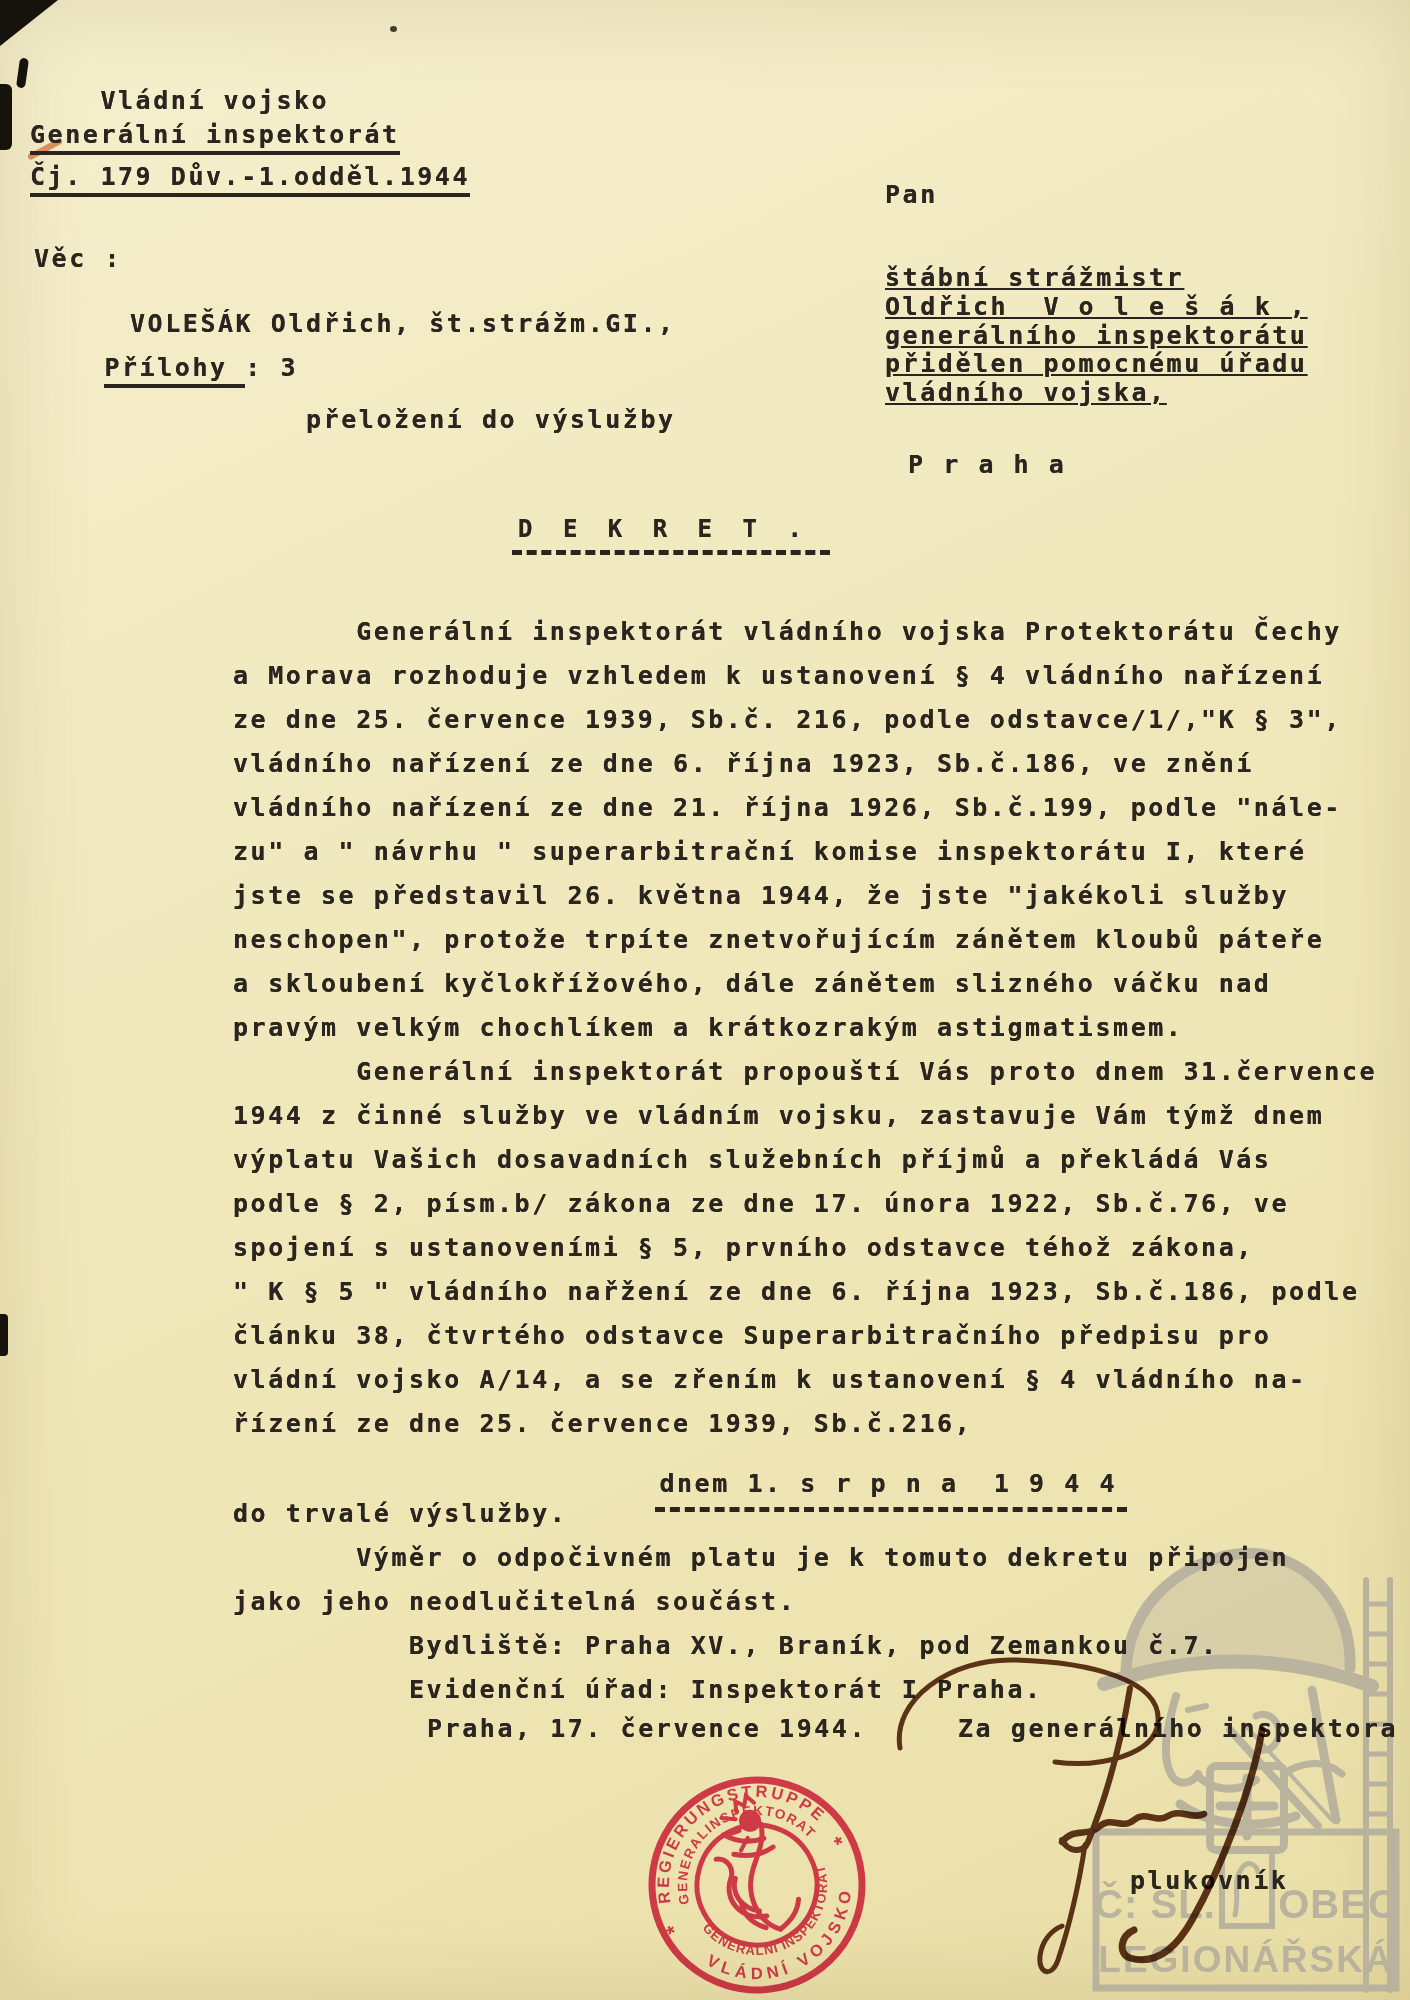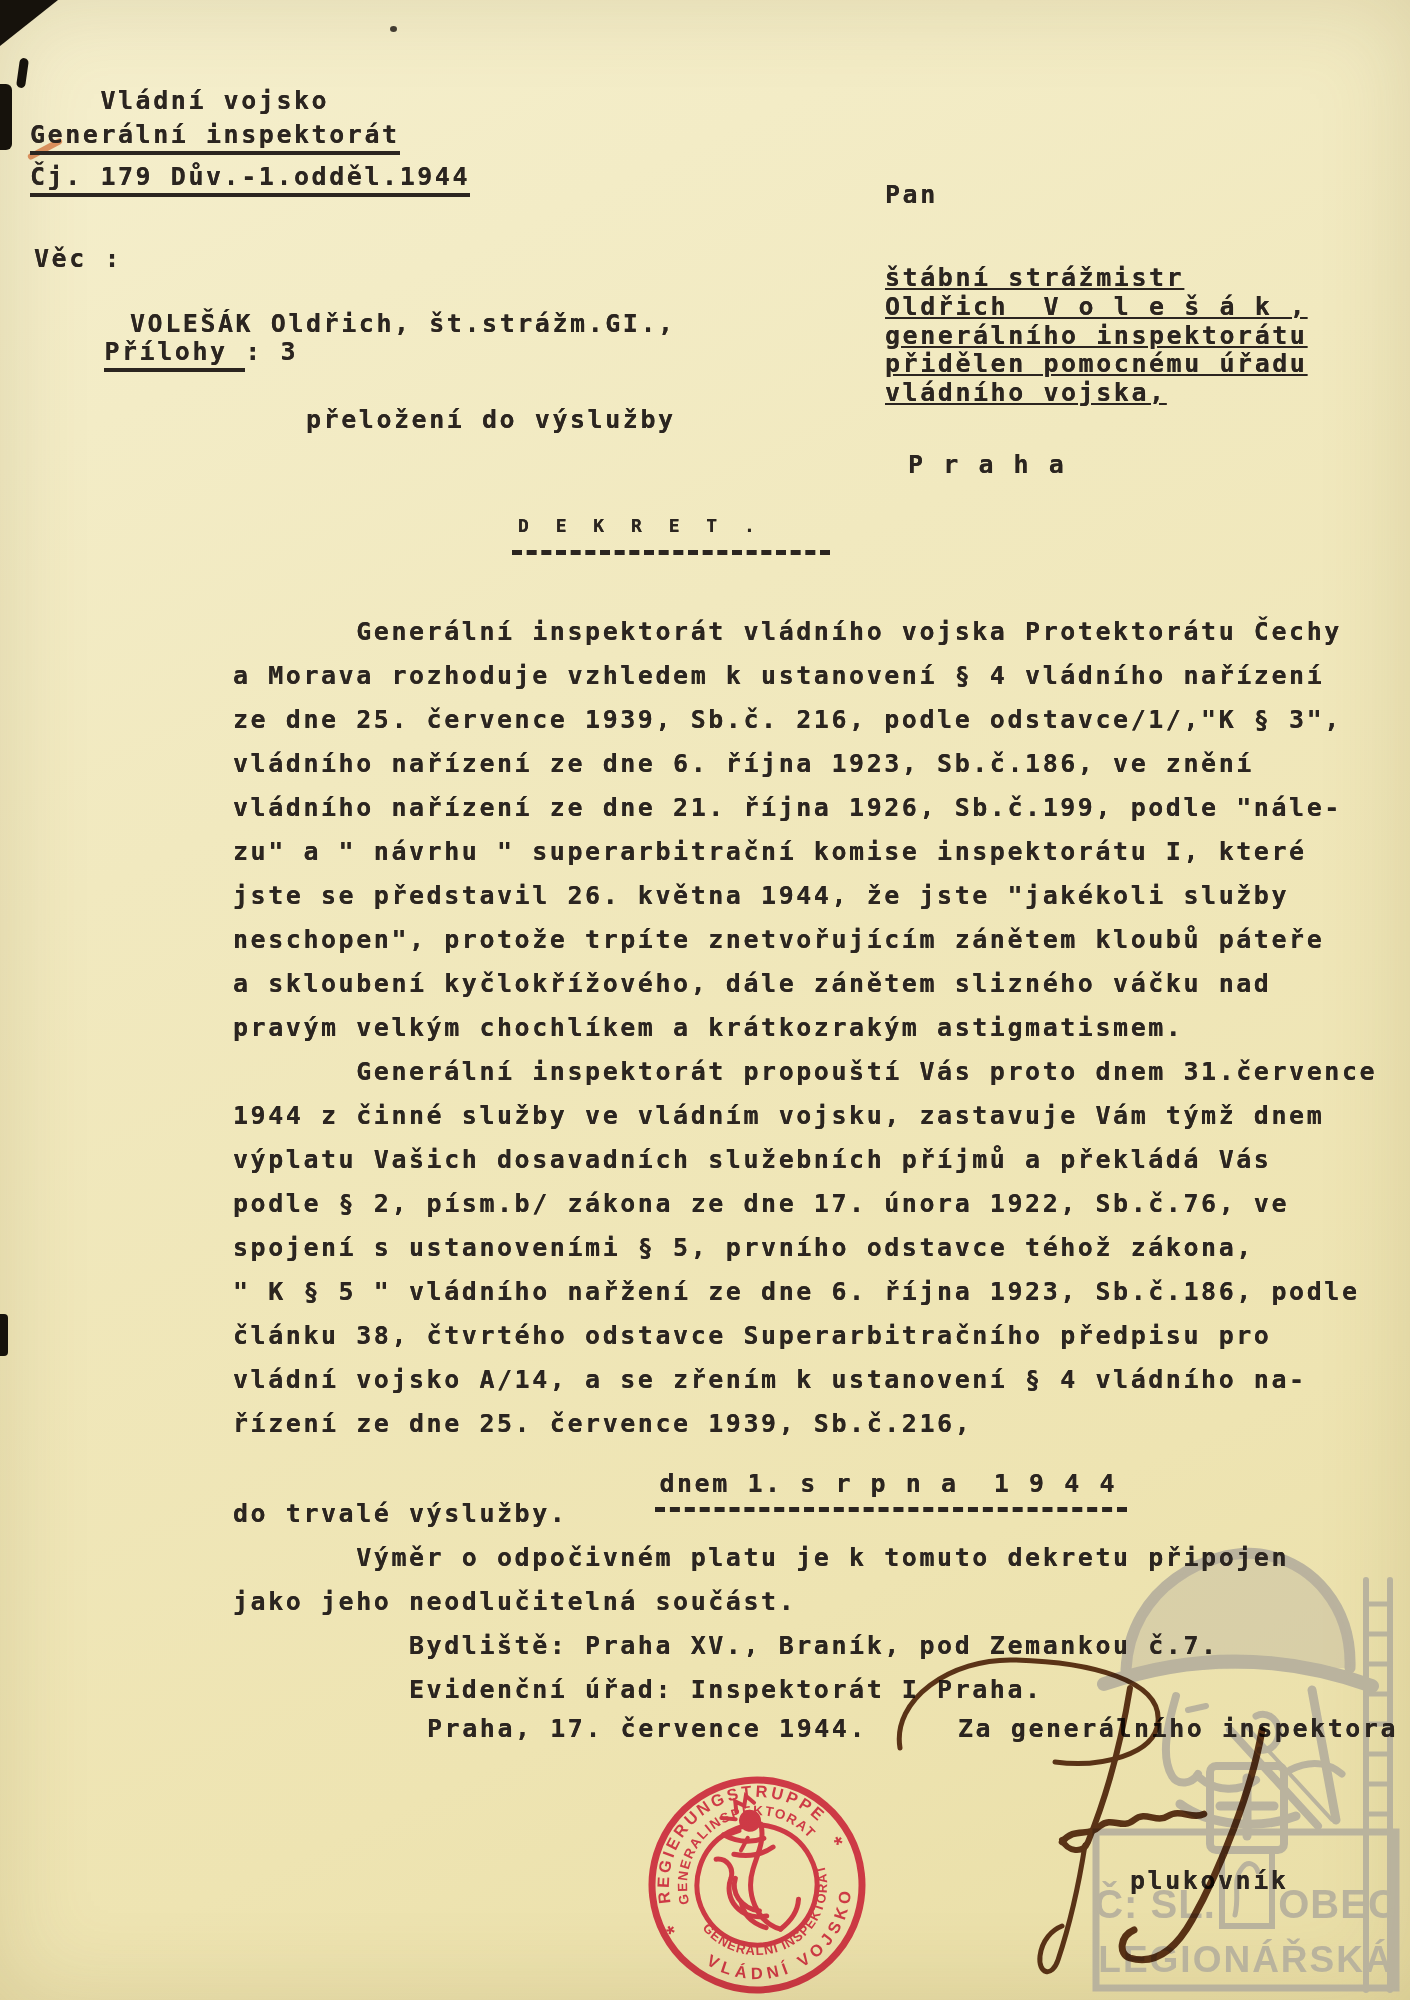--- a/index.html
+++ b/index.html
@@ -18,21 +18,21 @@
     font-size:25px;
     letter-spacing:2.55px;
     color:#2b2520;
     white-space:pre;
     text-shadow:0 0 .6px rgba(43,37,32,.85);
   }
   .lh44{line-height:44px;}
   .lh29{line-height:28.8px;text-decoration:underline;}
   .lh32{line-height:32px;text-align:right;}
   .u{display:inline-block;border-bottom:4px solid currentColor;padding-bottom:2px;}
-  .title{letter-spacing:8px;font-size:18px;}
+  .title{letter-spacing:8px;font-size:24px;}
   .dashrow{border-bottom:5px dashed #2b2520;}
   .effdate{display:inline-block;border-bottom:5px dashed currentColor;padding:0 10px 9px 4px;}
   .edge{background:#16120c;}
   .stamp-svg{opacity:.92;transform:rotate(-28deg);mix-blend-mode:multiply;}
   .sig-svg{mix-blend-mode:multiply;}
   .wm-svg{opacity:.92;}
   .wm-text{font-family:"Liberation Sans",sans-serif;font-weight:700;}
   .stamp-text{font-family:"Liberation Sans",sans-serif;font-weight:700;}
 </style>
 </head>
@@ -88,21 +88,21 @@
 
   <div class="abs tw" style="left:30px;top:86px;z-index:3;">    Vládní vojsko</div>
   <div class="abs tw" style="left:30px;top:120px;z-index:3;"><span class="u">Generální inspektorát</span></div>
   <div class="abs tw" style="left:30px;top:162px;z-index:3;"><span class="u">Čj. 179 Dův.-1.odděl.1944</span></div>
 
   <div class="abs tw" style="left:34px;top:244px;z-index:3;">Věc :</div>
   <div class="abs tw lh32" style="left:130px;top:244px;z-index:3;">
     <div>VOLEŠÁK Oldřich, št.strážm.GI.,</div>
     <div>přeložení do výslužby</div>
   </div>
-  <div class="abs tw" style="left:34px;top:308px;z-index:3;">
+  <div class="abs tw" style="left:34px;top:324px;z-index:3;">
     <span class="u">Přílohy </span><span>: 3</span>
   </div>
 
   <div class="abs tw" style="left:885px;top:180px;z-index:3;">Pan</div>
   <div class="abs tw lh29" style="left:885px;top:264px;z-index:3;"><div>štábní strážmistr</div><div>Oldřich  V o l e š á k ,</div><div>generálního inspektorátu</div><div>přidělen pomocnému úřadu</div><div>vládního vojska,</div></div>
   <div class="abs tw" style="left:908px;top:450px;z-index:3;">P r a h a</div>
 
   <div class="abs tw title" style="left:518px;top:515px;z-index:3;">D E K R E T .</div>
   <div class="abs dashrow" style="left:512px;top:549px;width:318px;height:1px;z-index:3;"></div>
 

